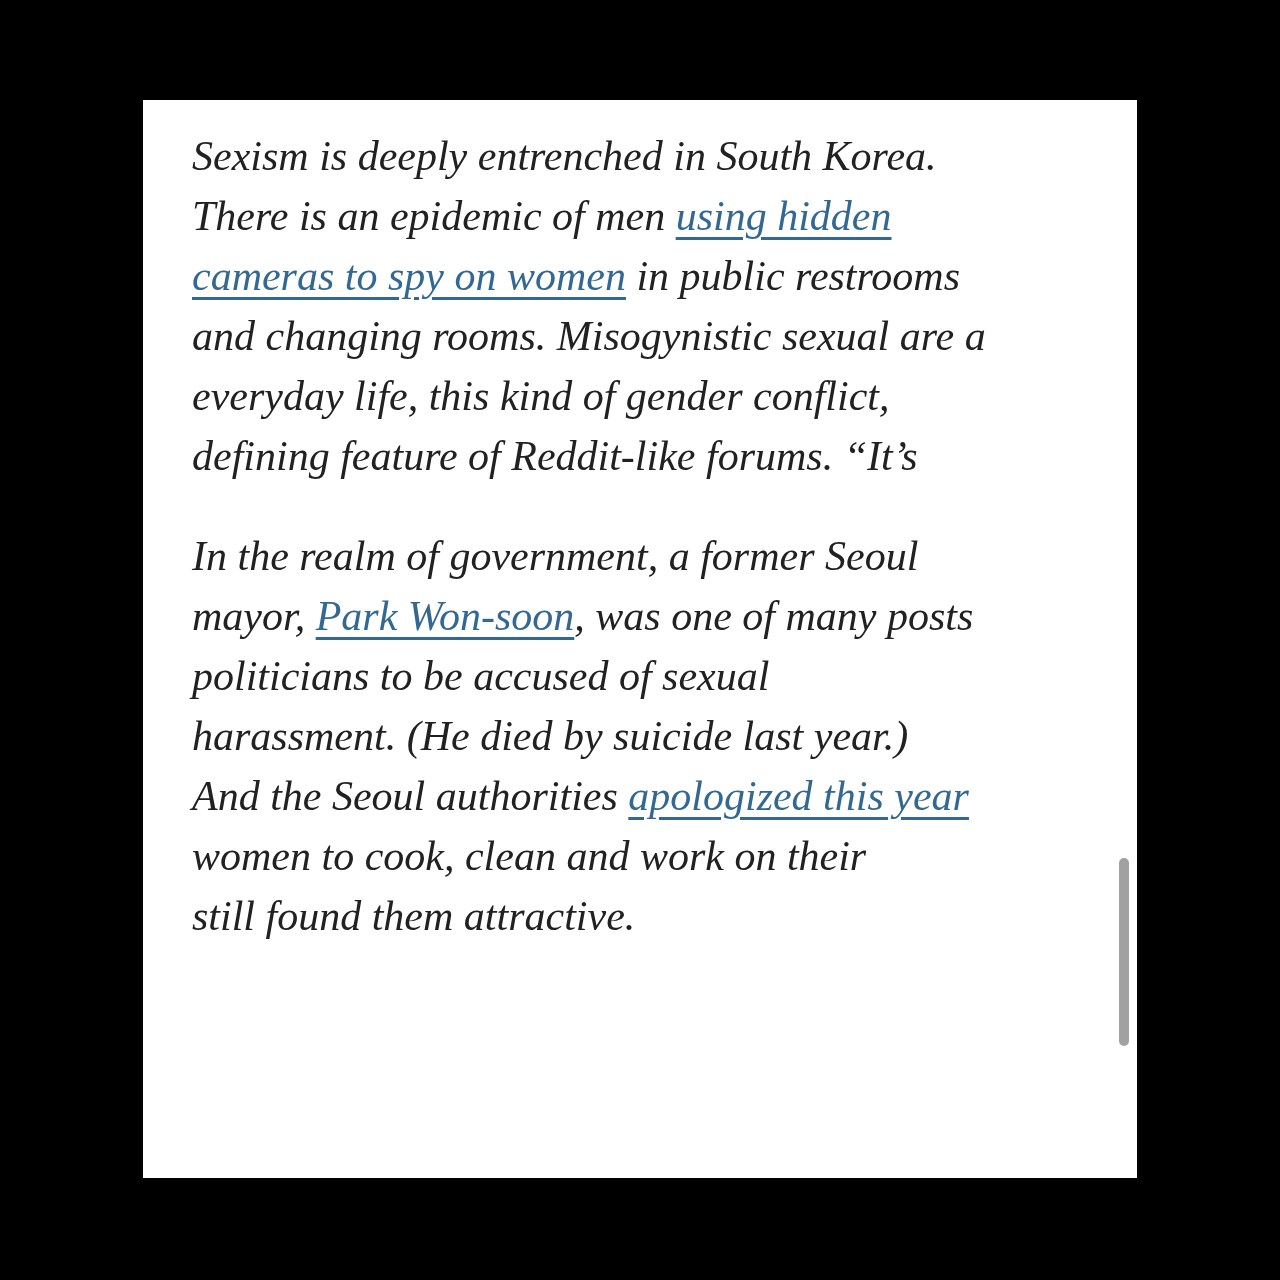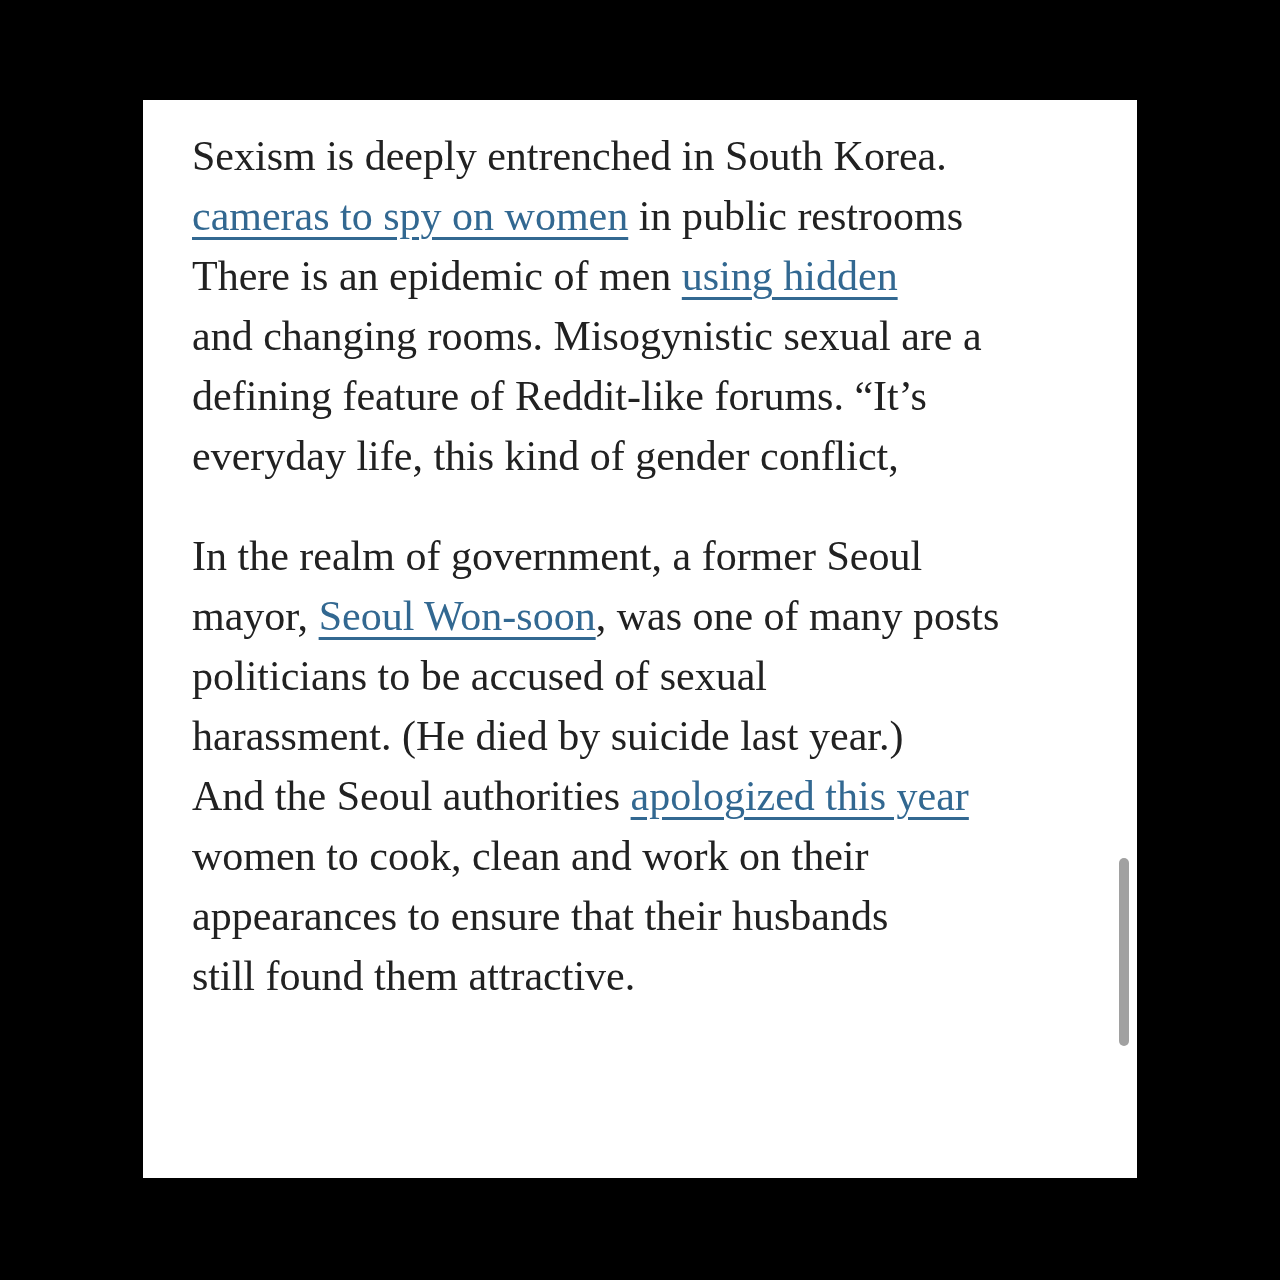--- a/index.html
+++ b/index.html
@@ -27,20 +27,21 @@
   }
   .article {
     position: absolute;
     left: 49px;
     top: 26px;
     right: 30px;
     font-size: 42px;
     line-height: 60px;
     color: var(--text-color, #212121);
     letter-spacing: 0px;
+    font-style: italic;
   }
   .para { margin: 0 0 40px 0; }
   .para:last-child { margin-bottom: 6px; }
   .tline { white-space: nowrap; }
   .seg { }
   .seg-link {
     color: var(--link-color, #326891);
     text-decoration: underline;
     text-decoration-thickness: 3px;
     text-underline-offset: 7px;
@@ -58,32 +59,31 @@
   }
 </style>
 </head>
 <body>
 
 <div id="stage">
   <div class="card">
     <div class="article" id="article-root">
         <div class="para">
           <div class="tline"><span class="seg">Sexism is deeply entrenched in South Korea.</span></div>
+          <div class="tline"><span class="seg">There is an epidemic of men </span><span class="seg seg-link">using hidden</span></div>
           <div class="tline"><span class="seg seg-link">cameras to spy on women</span><span class="seg"> in public restrooms</span></div>
-          <div class="tline"><span class="seg">There is an epidemic of men </span><span class="seg seg-link">using hidden</span></div>
           <div class="tline"><span class="seg">and changing rooms. Misogynistic sexual are a</span></div>
+          <div class="tline"><span class="seg">everyday life, this kind of gender conflict,</span></div>
           <div class="tline"><span class="seg">defining feature of Reddit-like forums. “It’s</span></div>
-          <div class="tline"><span class="seg">everyday life, this kind of gender conflict,</span></div>
         </div>
         <div class="para">
           <div class="tline"><span class="seg">In the realm of government, a former Seoul</span></div>
-          <div class="tline"><span class="seg">mayor, </span><span class="seg seg-link">Seoul Won-soon</span><span class="seg">, was one of many posts</span></div>
+          <div class="tline"><span class="seg">mayor, </span><span class="seg seg-link">Park Won-soon</span><span class="seg">, was one of many posts</span></div>
           <div class="tline"><span class="seg">politicians to be accused of sexual</span></div>
           <div class="tline"><span class="seg">harassment. (He died by suicide last year.)</span></div>
           <div class="tline"><span class="seg">And the Seoul authorities </span><span class="seg seg-link">apologized this year</span></div>
           <div class="tline"><span class="seg">women to cook, clean and work on their</span></div>
-          <div class="tline"><span class="seg">appearances to ensure that their husbands</span></div>
           <div class="tline"><span class="seg">still found them attractive.</span></div>
         </div>
       </div>
     <div class="scroll-thumb" style="display: block;"></div>
   </div>
 </div>
 
 </body></html>

